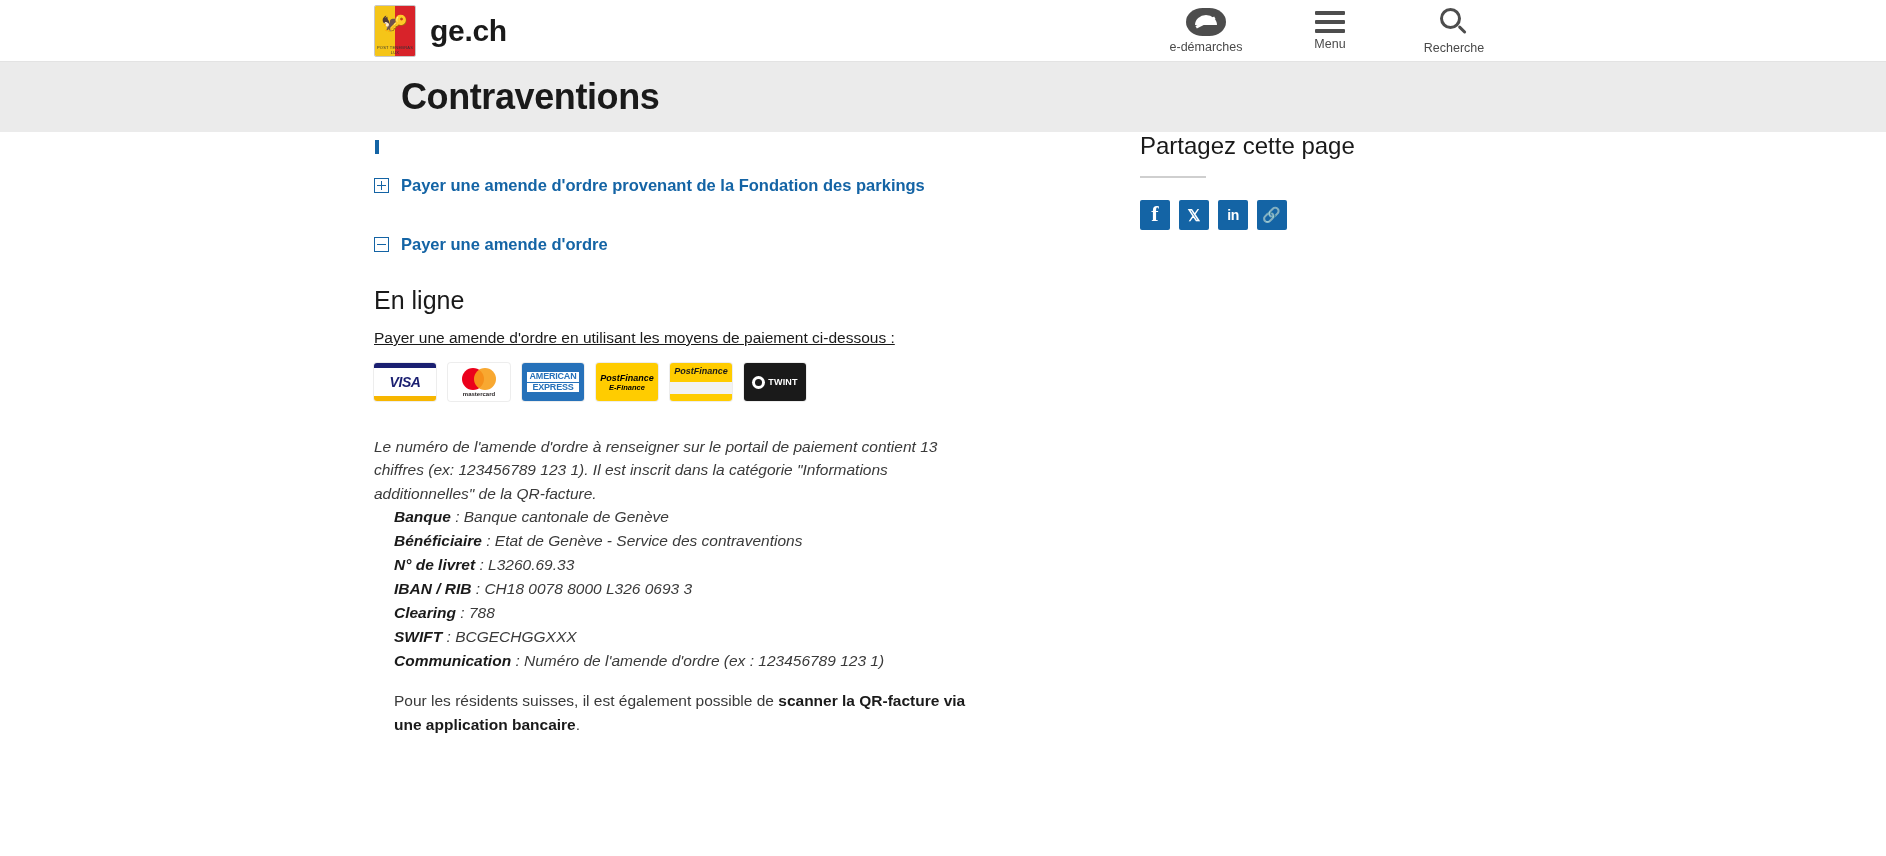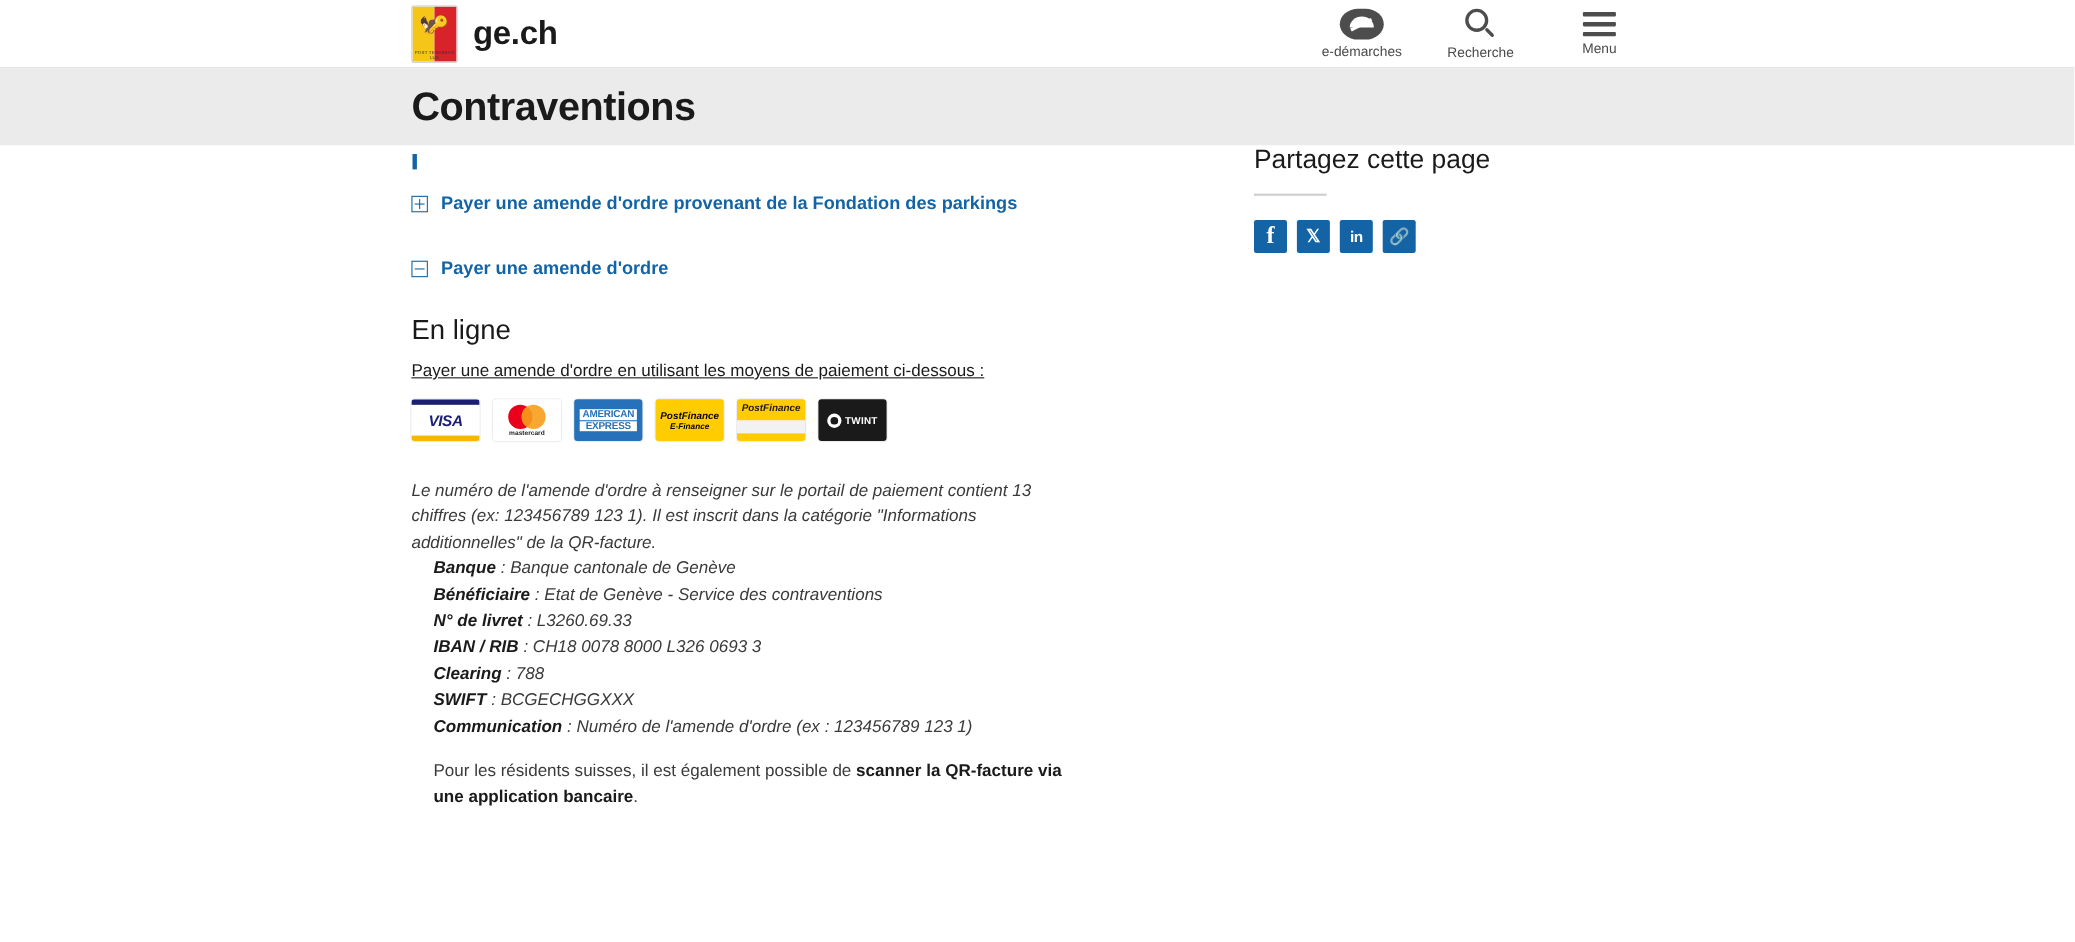--- a/index.html
+++ b/index.html
@@ -62,21 +62,21 @@
     letter-spacing: -0.3px;
   }
 
   .header-actions {
     position: absolute;
     right: 0;
     top: 0;
     height: 100%;
     display: flex;
     align-items: center;
-    gap: 0px;
+    gap: 16px;
     padding-right: 378px;
   }
   .hact {
     width: 108px;
     height: 62px;
     display: flex;
     flex-direction: column;
     align-items: center;
     justify-content: center;
     gap: 4px;
@@ -128,20 +128,21 @@
   }
   .ico-menu { width: 30px; height: 22px; display:flex; flex-direction:column; justify-content:space-between; }
   .ico-menu span { display:block; height: 4px; background:#4d4d4d; border-radius: 1px; }
 
   
   .title-band {
     background: #ebebeb;
     height: 70px;
     display: flex;
     align-items: center;
+    padding-left: 27px;
   }
   .title-band h1 {
     margin: 0 0 0 374px;
     font-size: 36px;
     font-weight: 700;
     color: #1a1a1a;
     letter-spacing: -0.4px;
   }
 
   
@@ -324,33 +325,33 @@
   </div>
 
   <div class="header-actions">
     <div class="hact">
       <div class="ico-edem">
           <span class="pen"></span>
         </div>
       <div class="lbl">e-démarches</div>
     </div>
     <div class="hact">
-      <div class="ico-search">
-        <span class="ring"></span>
-          <span class="handle"></span>
-      </div>
-      <div class="lbl">Recherche</div>
-    </div>
-    <div class="hact">
       <div class="ico-menu">
         <span></span>
           <span></span>
           <span></span>
       </div>
       <div class="lbl">Menu</div>
+    </div>
+    <div class="hact">
+      <div class="ico-search">
+        <span class="ring"></span>
+          <span class="handle"></span>
+      </div>
+      <div class="lbl">Recherche</div>
     </div>
   </div>
 </div>
 
 <div class="title-band">
   <h1>Contraventions</h1>
 </div>
 
 <div class="wrap">
 

